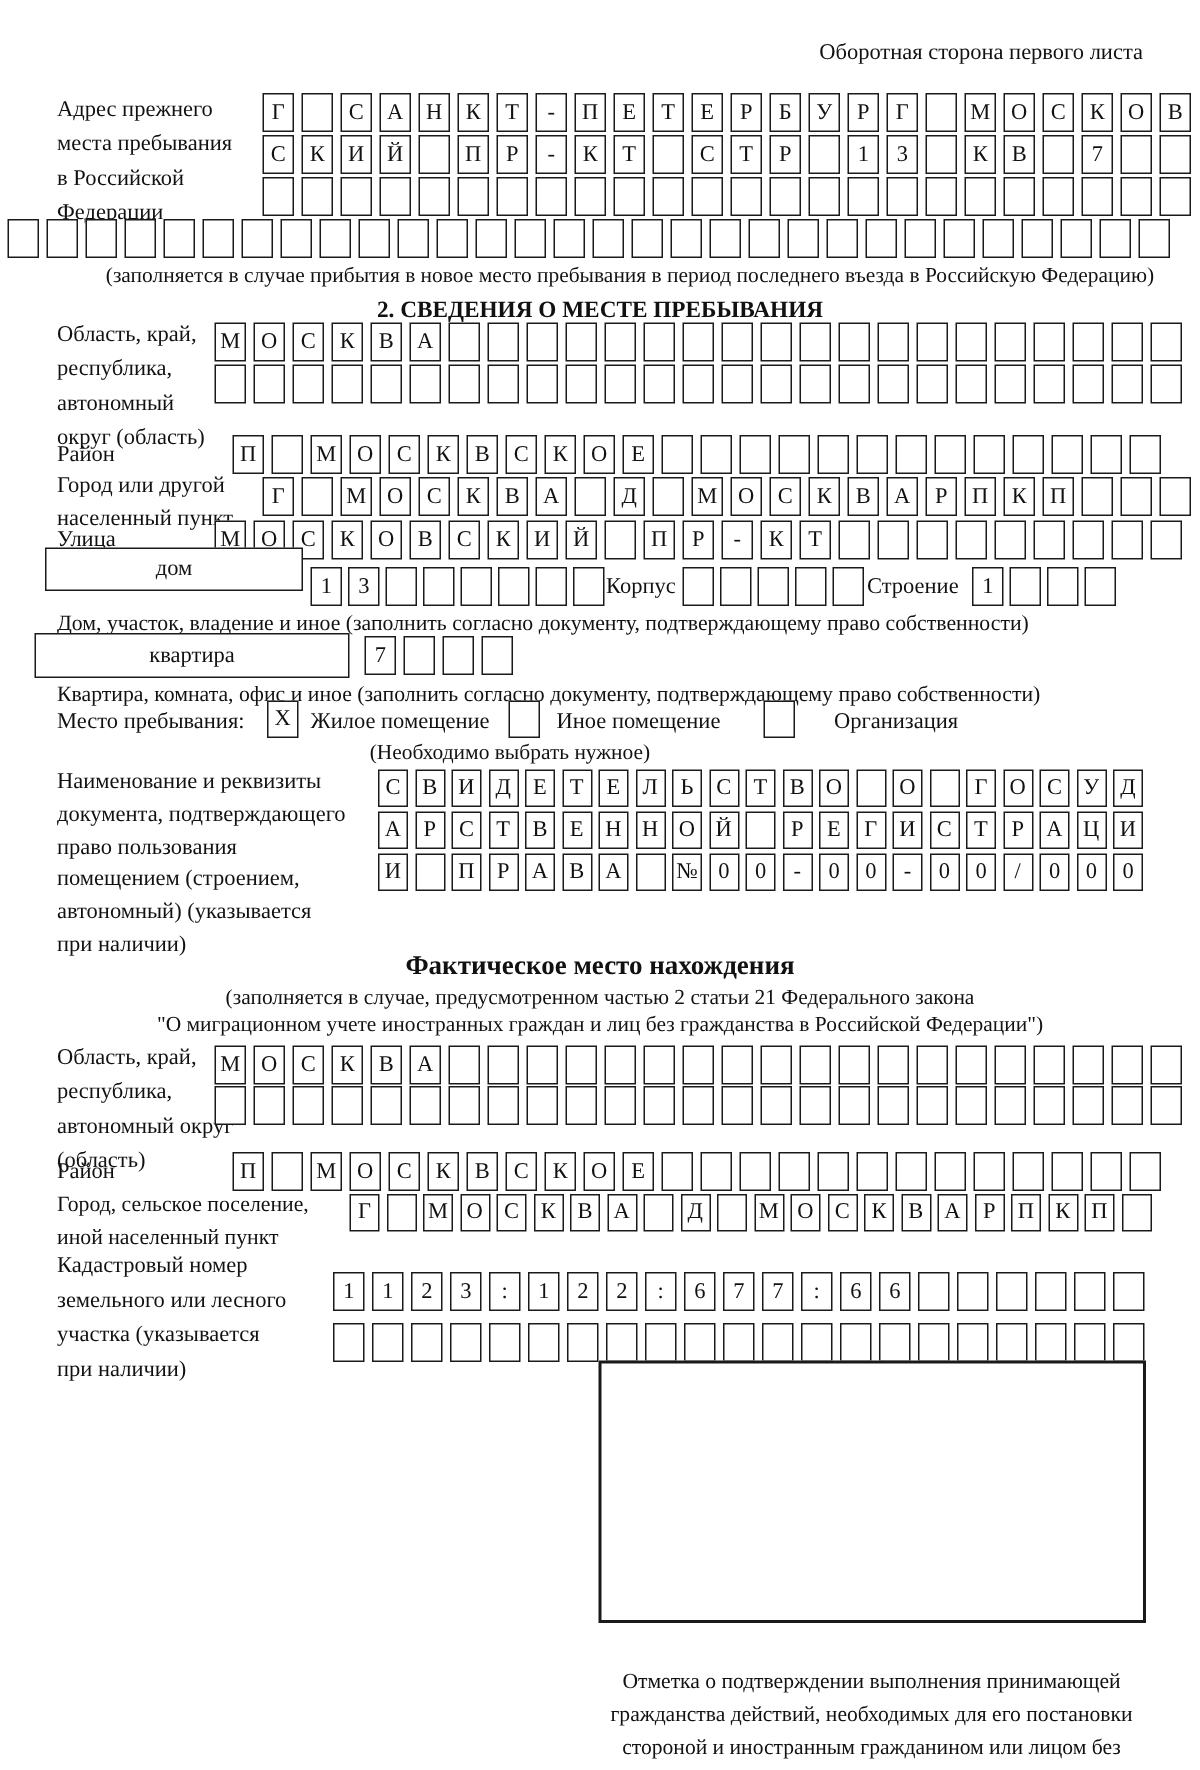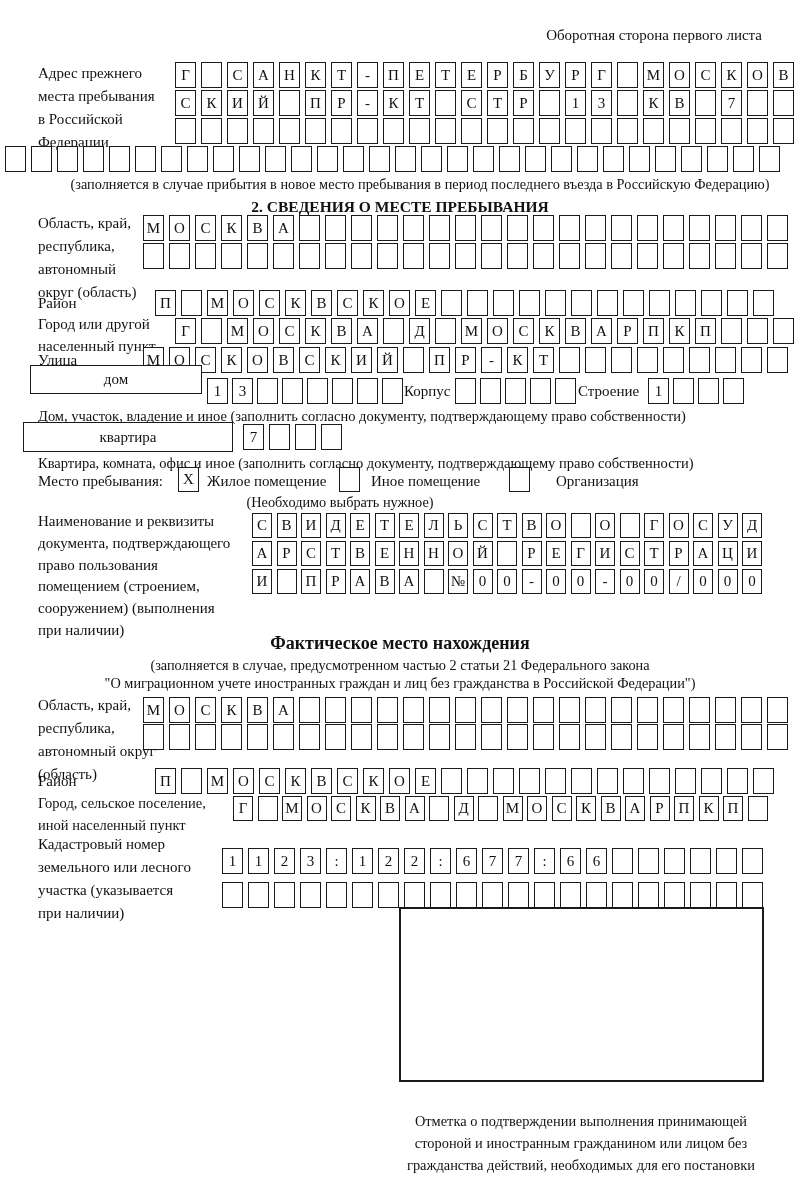--- a/index.html
+++ b/index.html
@@ -355,21 +355,21 @@
   <div class="abs lbl" style="left:371px; top:470px;">Иное помещение</div>
   <div class="chk" style="left:509px; top:467px;"></div>
   <div class="abs lbl" style="left:556px; top:470px;">Организация</div>
   <div class="abs small" style="left:155px; top:494px; width:370px; text-align:center;">(Необходимо выбрать нужное)</div>
 
   <div class="abs lbl" style="left:38px; top:511px; line-height:21.8px;">
       <div>Наименование и реквизиты</div>
       <div>документа, подтверждающего</div>
       <div>право пользования</div>
       <div>помещением (строением,</div>
-      <div>сооружением) (выполнения</div>
+      <div>автономный) (указывается</div>
       <div>при наличии)</div>
     </div>
   <div class="boxrow tight" style="left:252px; top:513px;">
       <span class="cbox">С</span>
       <span class="cbox">В</span>
       <span class="cbox">И</span>
       <span class="cbox">Д</span>
       <span class="cbox">Е</span>
       <span class="cbox">Т</span>
       <span class="cbox">Е</span>
@@ -606,18 +606,18 @@
       <span class="cbox"></span>
       <span class="cbox"></span>
       <span class="cbox"></span>
       <span class="cbox"></span>
       <span class="cbox"></span>
     </div>
 
   <div class="stamp" style="left:399px; top:907px; width:365px; height:175px;"></div>
   <div class="abs cap" style="left:375px; top:1110px; width:412px;">
       <div>Отметка о подтверждении выполнения принимающей</div>
+      <div>гражданства действий, необходимых для его постановки</div>
       <div>стороной и иностранным гражданином или лицом без</div>
-      <div>гражданства действий, необходимых для его постановки</div>
       <div>на учет по месту пребывания</div>
     </div>
 
 </div>
 
 </body></html>

